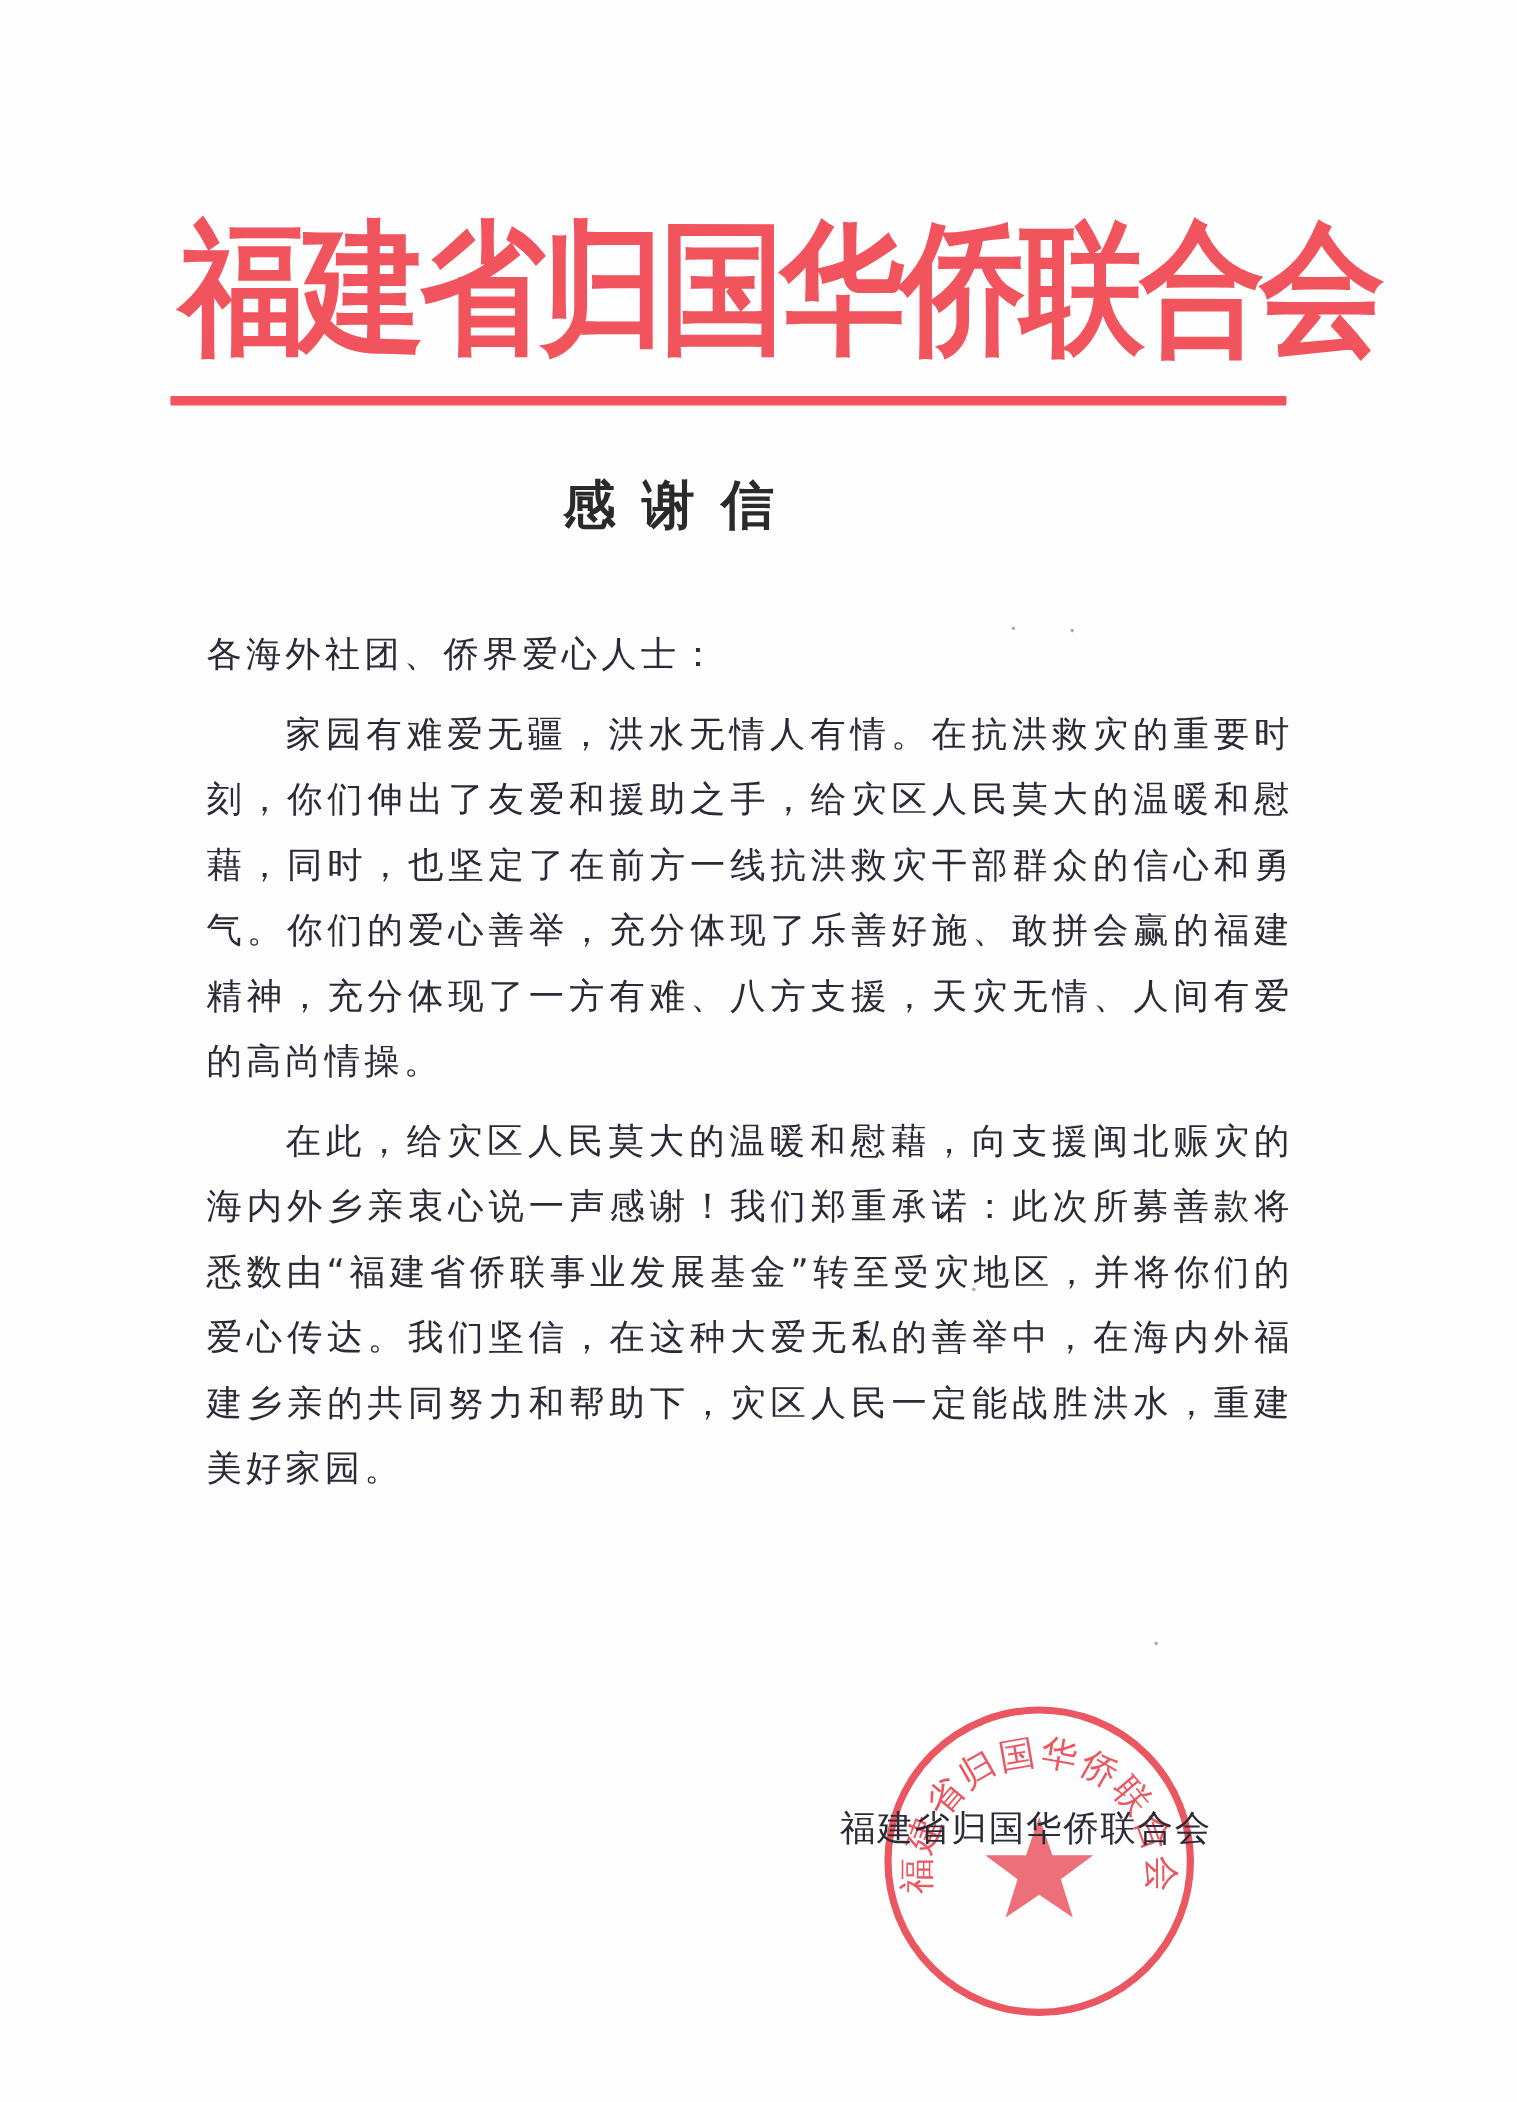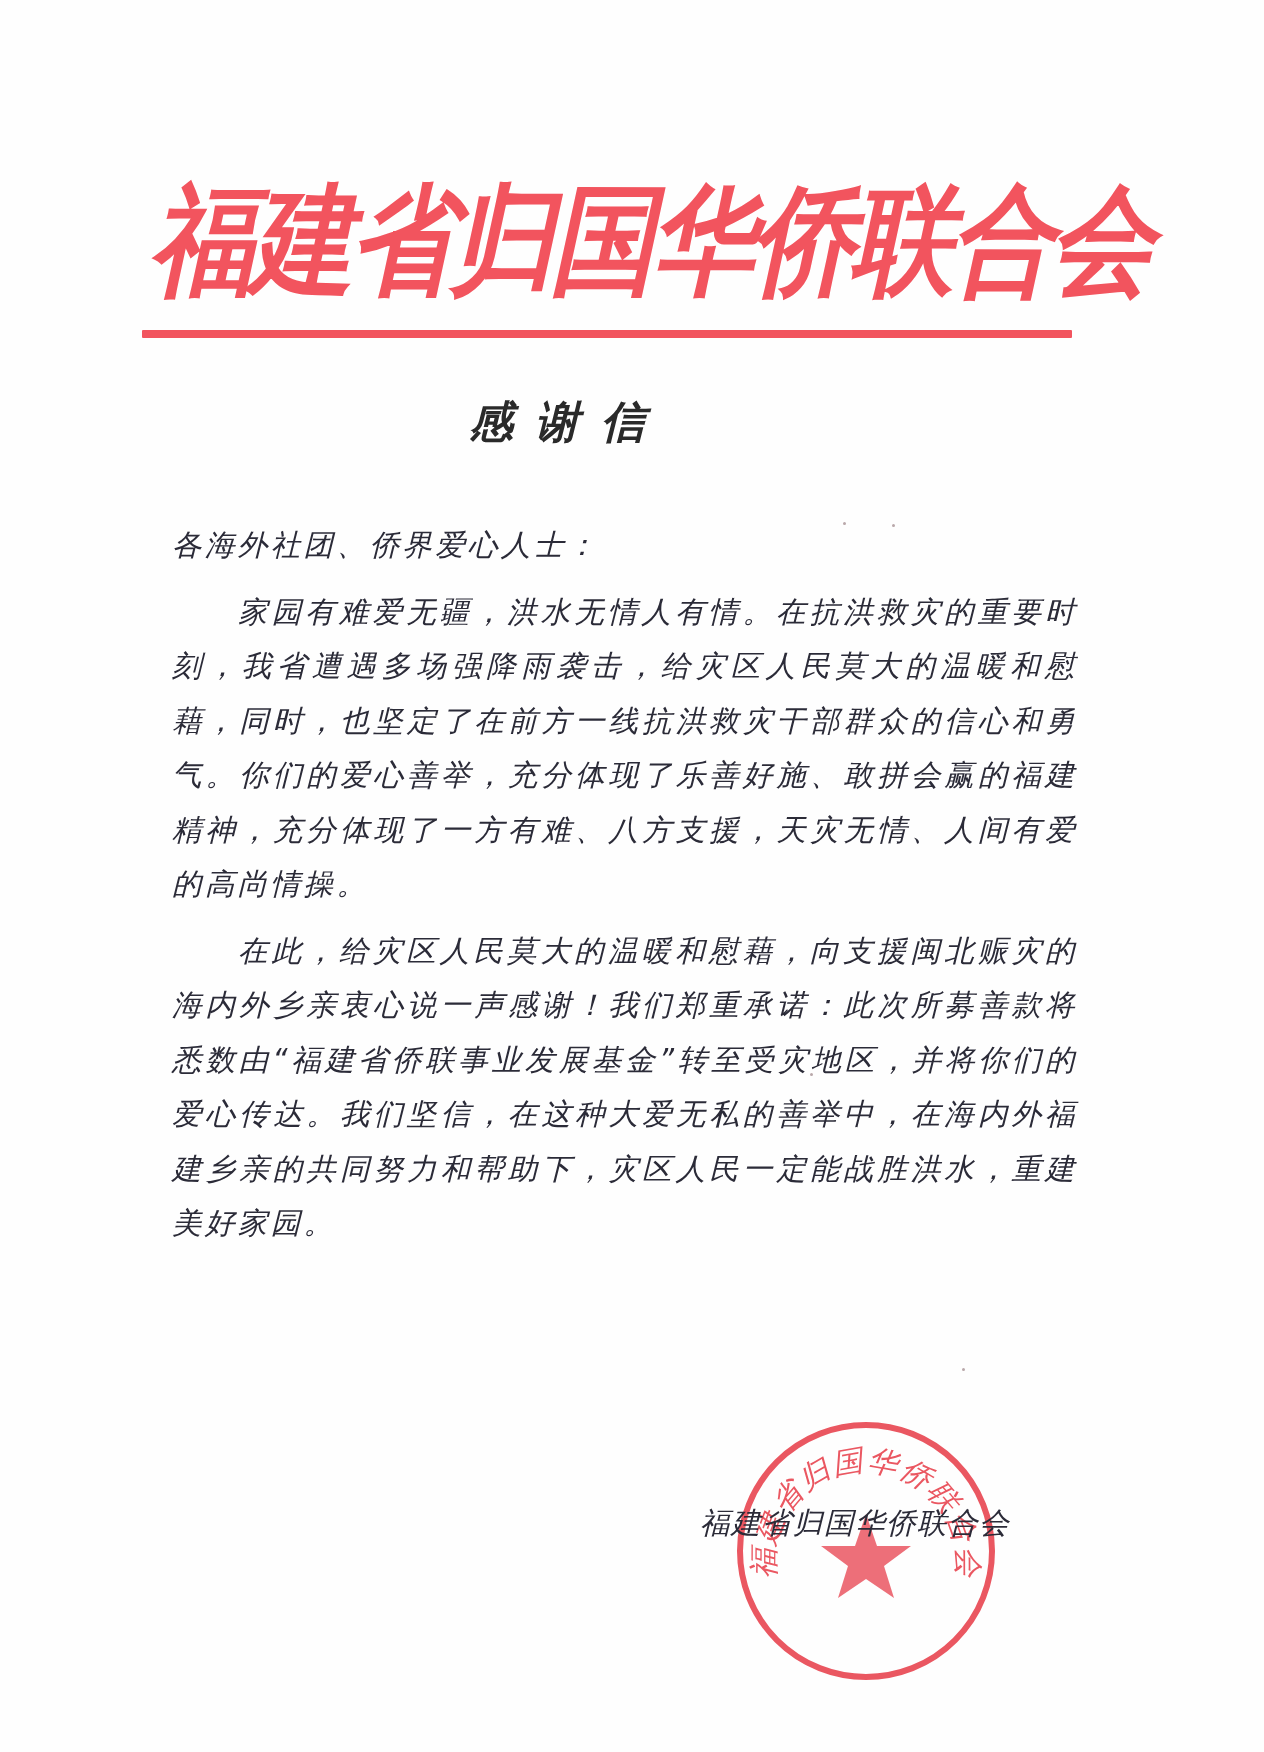--- a/index.html
+++ b/index.html
@@ -1,17 +1,17 @@
 <!DOCTYPE html>
 <html><head>
   <meta charset="utf-8">
   <style>
     html, body { margin: 0; padding: 0; background: #ffffff; }
     body { width: 1264px; height: 1752px; position: relative; overflow: hidden; }
-    .page { position: absolute; inset: 0; background: #fefefe; font-style: italic; }
+    .page { position: absolute; inset: 0; background: #fefefe; }
     .letterhead-title {
       position: absolute; left: 150px; top: 160px; width: 920px; height: 140px;
       color: #f2545e; font-family: "DejaVu Serif", "Liberation Serif", serif;
       font-weight: bold; font-size: 104px; line-height: 140px;
       letter-spacing: -4px; white-space: nowrap; text-align: left;
       transform: scaleY(1.15); transform-origin: top left;
     }
     .letterhead-rule {
       position: absolute; left: 142px; top: 330px; width: 930px; height: 8px;
       background: #f2545e; border-radius: 1px;
@@ -47,21 +47,21 @@
 
 <div class="page">
 
   <div class="letterhead-title">福建省归国华侨联合会</div>
   <div class="letterhead-rule"></div>
 
   <div class="doc-title">感谢信</div>
 
   <div class="body-text">
     <p>各海外社团、侨界爱心人士：</p>
-    <p class="indent">家园有难爱无疆，洪水无情人有情。在抗洪救灾的重要时刻，我省遭遇多场强降雨袭击，给灾区人民莫大的温暖和慰藉，同时，也坚定了在前方一线抗洪救灾干部群众的信心和勇气。你们的爱心善举，充分体现了乐善好施、敢拼会赢的福建精神，充分体现了一方有难、八方支援，天灾无情、人间有爱的高尚情操。</p>
+    <p class="indent">家园有难爱无疆，洪水无情人有情。在抗洪救灾的重要时刻，你们伸出了友爱和援助之手，给灾区人民莫大的温暖和慰藉，同时，也坚定了在前方一线抗洪救灾干部群众的信心和勇气。你们的爱心善举，充分体现了乐善好施、敢拼会赢的福建精神，充分体现了一方有难、八方支援，天灾无情、人间有爱的高尚情操。</p>
     <p class="indent">在此，给灾区人民莫大的温暖和慰藉，向支援闽北赈灾的海内外乡亲衷心说一声感谢！我们郑重承诺：此次所募善款将悉数由“福建省侨联事业发展基金”转至受灾地区，并将你们的爱心传达。我们坚信，在这种大爱无私的善举中，在海内外福建乡亲的共同努力和帮助下，灾区人民一定能战胜洪水，重建美好家园。</p>
   </div>
 
   <svg class="seal" viewBox="0 0 266 266">
     <defs>
       <path id="sealArc" d="M 48 180 A 92 92 0 1 1 218 180" fill="none"></path>
     </defs>
     <circle cx="133" cy="133" r="126" fill="none" stroke="#e8404c" stroke-width="6"></circle>
     <text font-family="DejaVu Serif, serif" font-size="30" fill="#e8404c" letter-spacing="2">
       <textPath href="#sealArc" startOffset="50%" text-anchor="middle">福建省归国华侨联合会</textPath>

